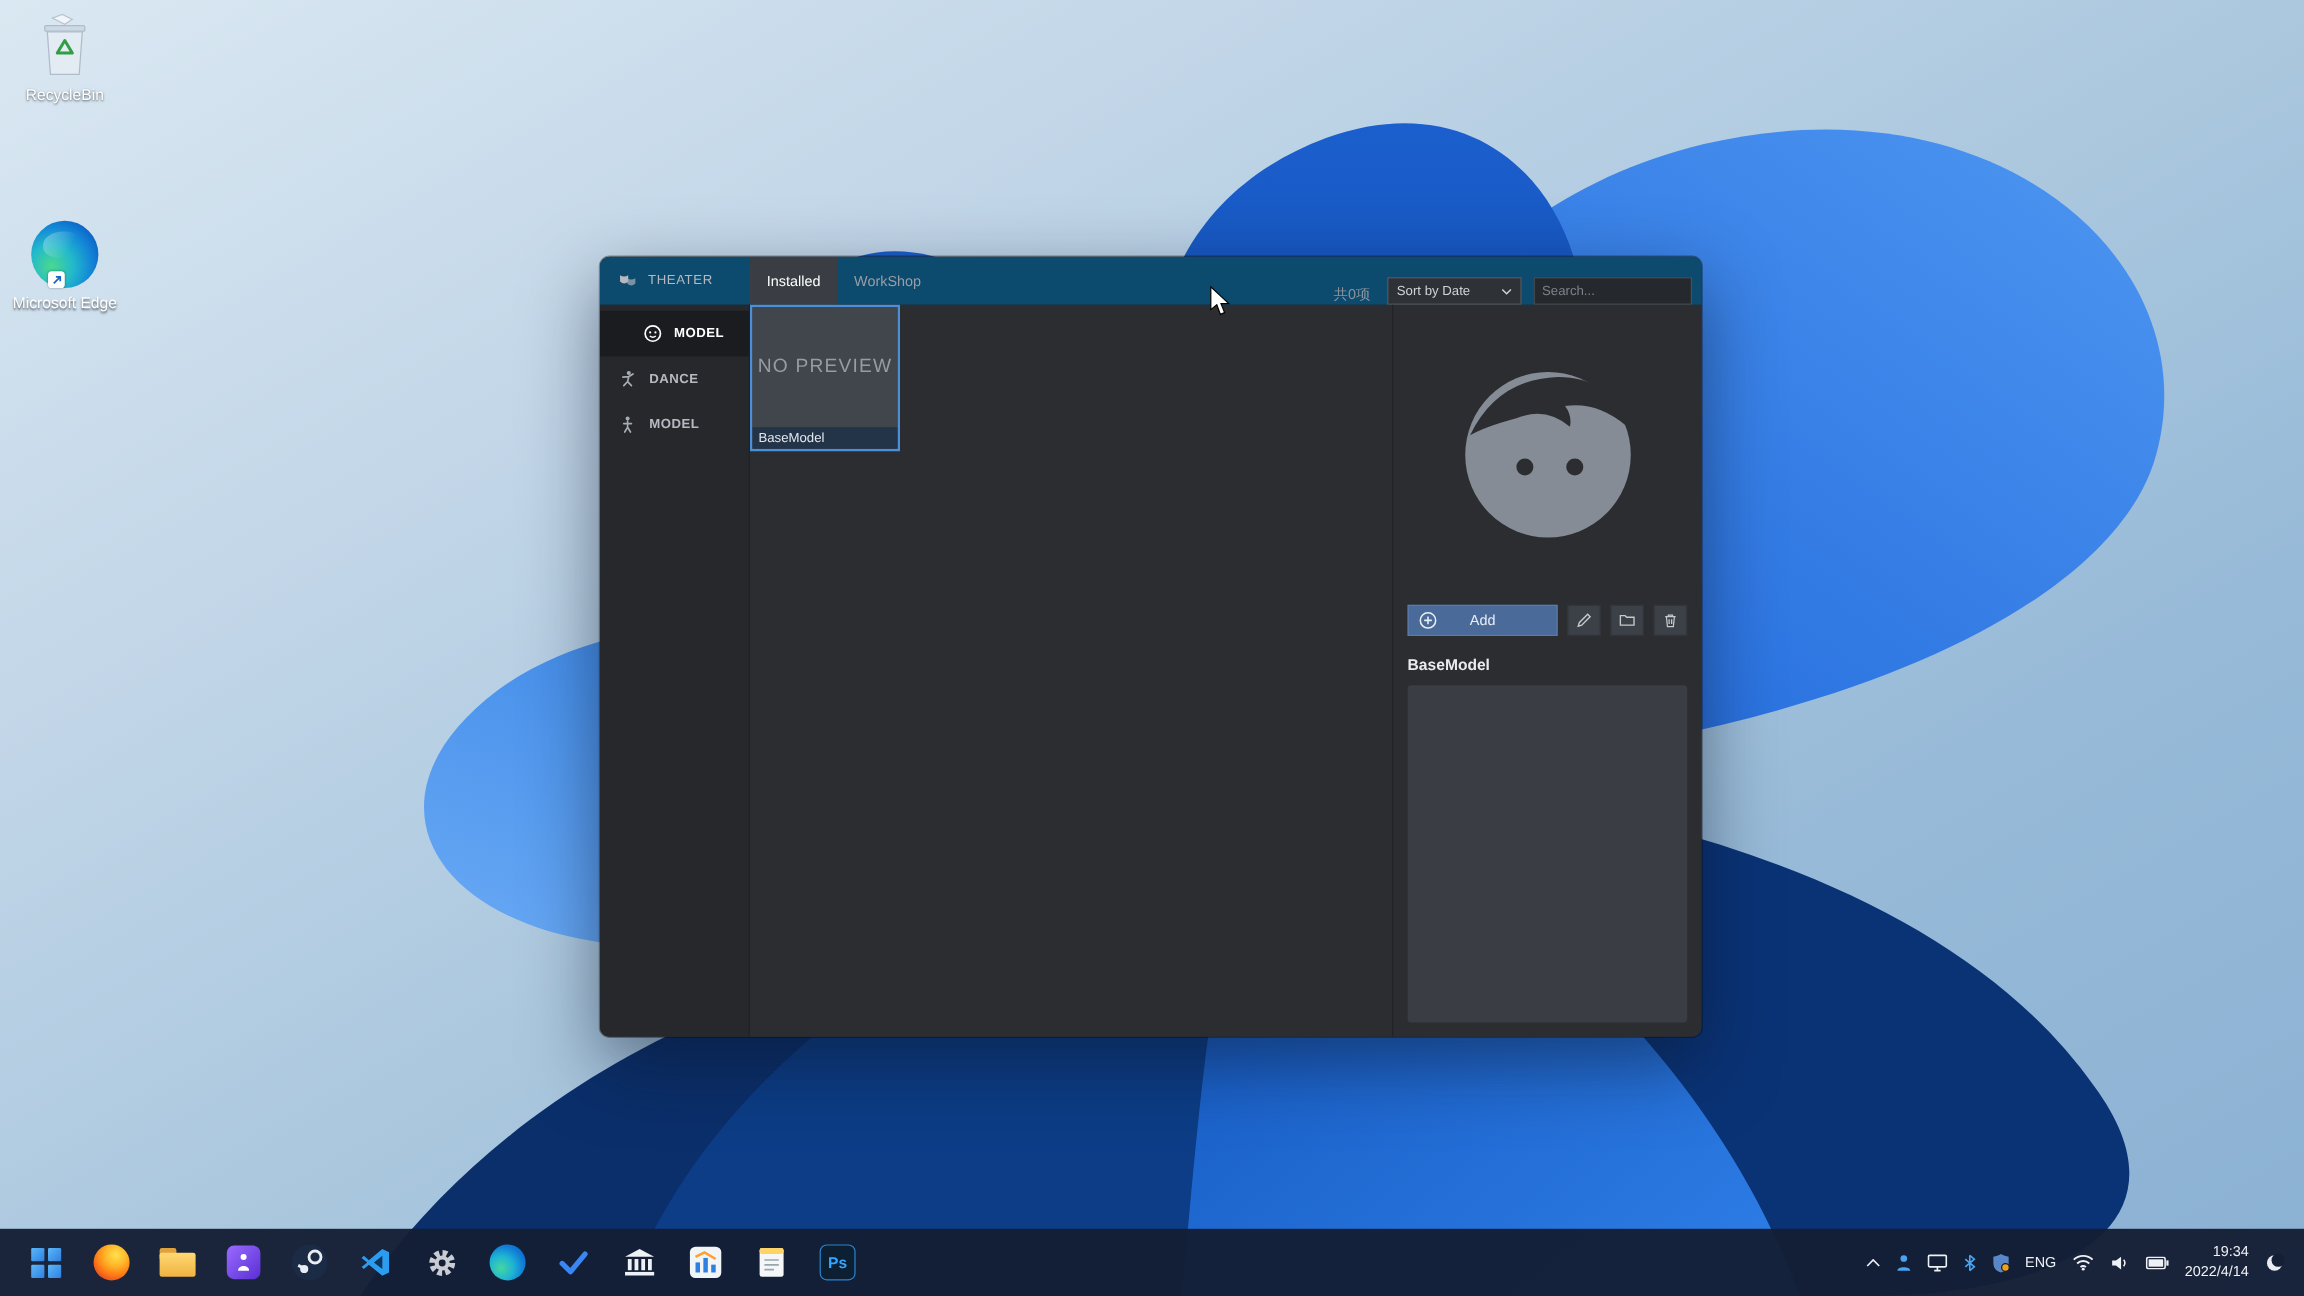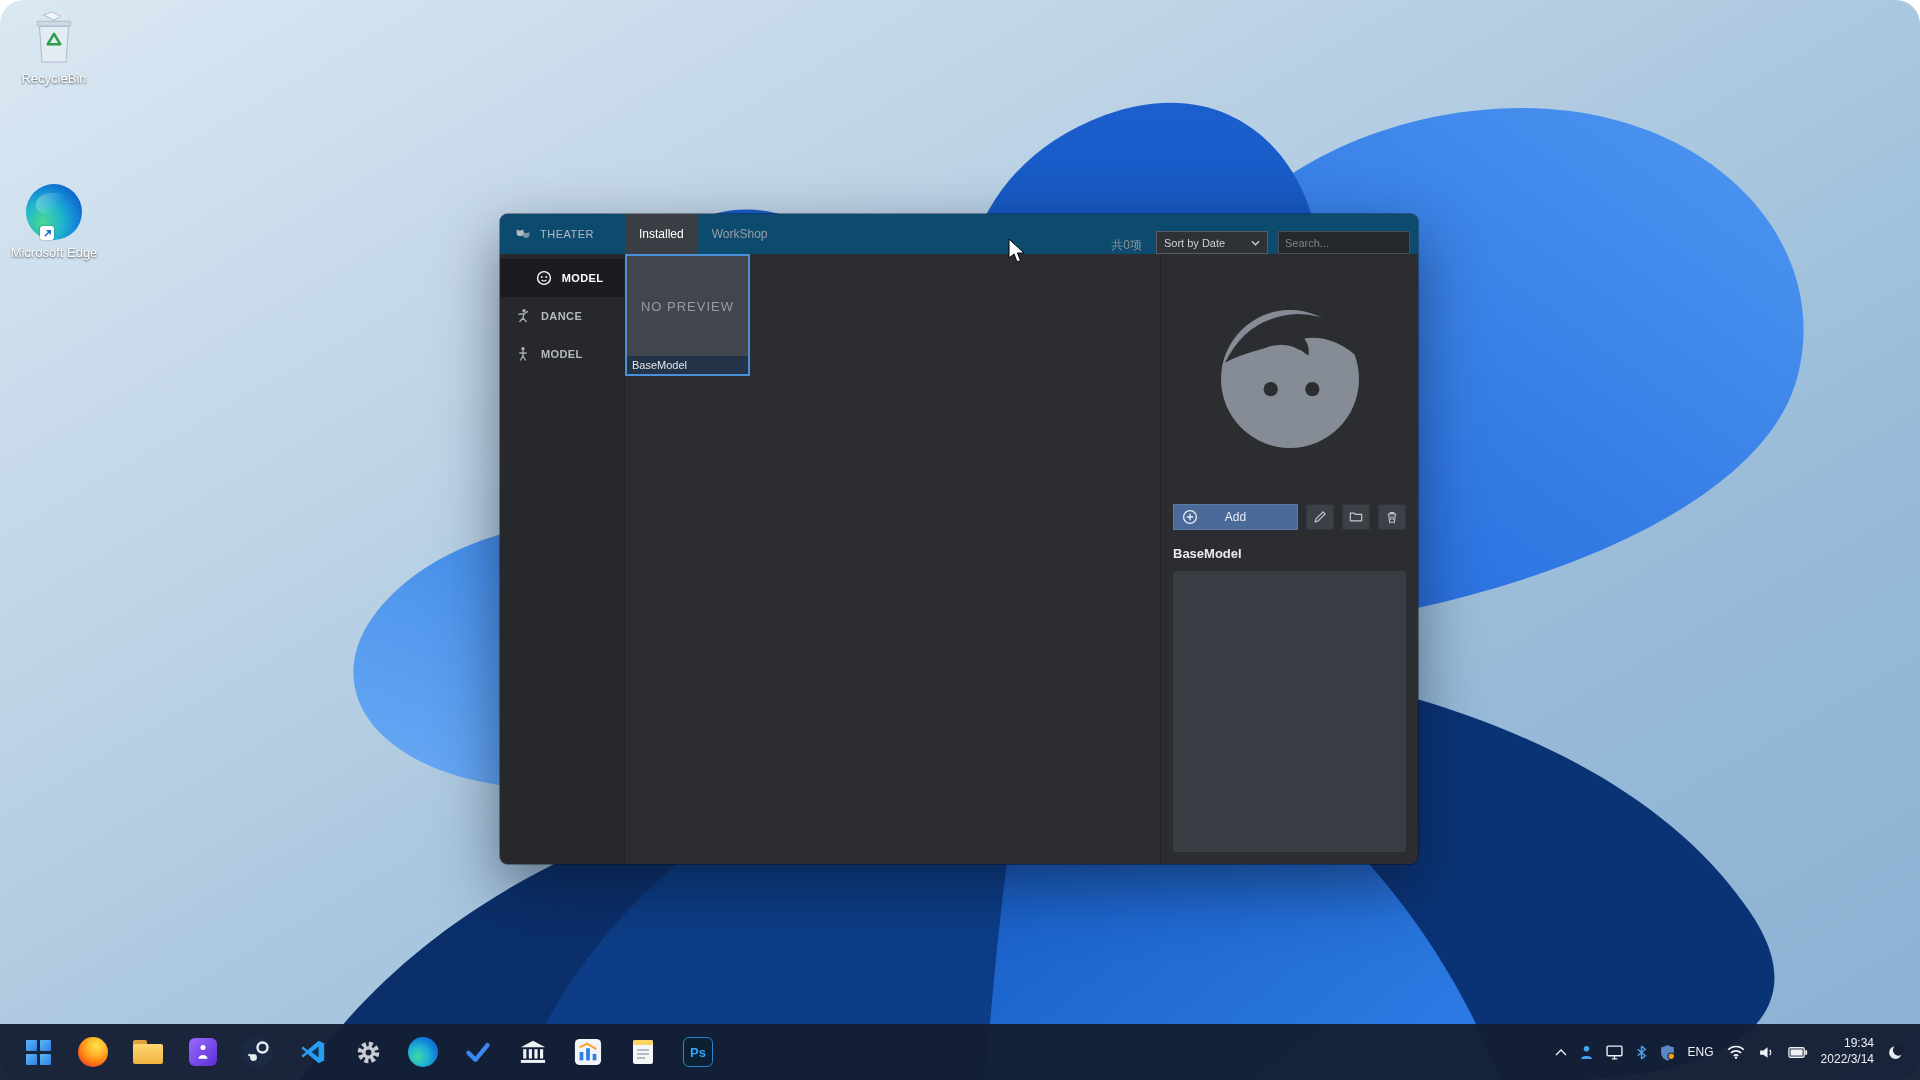--- a/index.html
+++ b/index.html
@@ -1,18 +1,18 @@
 <!DOCTYPE html>
 <html><head>
 <meta charset="utf-8">
 <style>
   * { box-sizing: border-box; margin: 0; padding: 0; }
   html,body { width:1920px; height:1080px; overflow:hidden; font-family:"Liberation Sans", sans-serif; }
   .screen { position:absolute; inset:0;
-    background: linear-gradient(150deg,#dae8f2 0%,#c2d6e8 28%,#aac7de 52%,#97bad8 72%,#8bb1d3 100%); border-radius: 24px; }
+    background: linear-gradient(150deg,#dae8f2 0%,#c2d6e8 28%,#aac7de 52%,#97bad8 72%,#8bb1d3 100%); }
   .bloom { position:absolute; inset:0; }
 
   
   .desktop-icon { position:absolute; width:92px; display:flex; flex-direction:column; align-items:center; gap:4px; cursor:default; }
   .di-label { color:#fff; font-size:13px; text-align:center; text-shadow:0 1px 2px rgba(0,0,0,.65); line-height:1.15; }
   .shortcut-badge { position:absolute; left:16px; bottom:2px; width:14px; height:14px; background:#fff; border-radius:3px; display:flex; align-items:center; justify-content:center; box-shadow:0 0 2px rgba(0,0,0,.4); }
   .edge-orb { width:56px; height:56px; border-radius:50%;
     background: radial-gradient(circle at 30% 68%, #49d98f 0%, #22b8cc 34%, #1284d7 62%, #0b55bd 88%, #0a3f9a 100%); position:relative; }
   .edge-orb::after { content:""; position:absolute; left:10px; top:9px; width:34px; height:22px; border-radius:50% 50% 40% 40%;
     background: linear-gradient(120deg, rgba(255,255,255,.35), rgba(255,255,255,0) 65%); }
@@ -43,21 +43,21 @@
   .winbody { flex:1; display:flex; min-height:0; }
   .sidebar { width:125px; background:#26282c; border-right:1px solid #1f2125; display:flex; flex-direction:column; padding-top:5px; flex:0 0 auto; }
   .side-item { height:38px; display:flex; align-items:center; gap:10px; padding-left:15px; color:#b6bac0; font-size:11px; font-weight:bold; letter-spacing:.4px; cursor:pointer; }
   .side-item.selected { background:#1a1c20; color:#ffffff;justify-content:center; }
   .side-footer { margin-top:auto; padding-bottom:8px; }
   .side-item.small { font-weight:normal; font-size:11px; }
 
   .main-area { flex:1; background:#2b2d31; position:relative; min-width:0; }
   .model-card { position:absolute; left:0px; top:0px; width:125px; height:122px; border:2px solid #4a90d9; display:flex; flex-direction:column; cursor:pointer; background:#3f434a; }
   .card-preview { flex:1; display:flex; align-items:center; justify-content:center; background:#41454c; }
-  .card-preview span { color:#969ca4; font-size:13px; letter-spacing:1px; }
+  .card-preview span { color:#969ca4; font-size:16px; letter-spacing:1px; }
   .card-label { height:18px; background:#233348; color:#e3e7ec; font-size:11px; display:flex; align-items:center; padding-left:5px; }
 
   .detail-panel { width:258px; flex:0 0 auto; background:#2b2d31; border-left:1px solid #202227; display:flex; flex-direction:column; padding:0 12px; }
   .avatar-wrap { height:250px; display:flex; align-items:center; justify-content:center; flex:0 0 auto; }
   .add-row { height:26px; display:flex; gap:8px; flex:0 0 auto; }
   .add-btn { flex:1; height:26px; background:#4a6b9a; border:1px solid #5a7aa8; color:#e9edf3; font-size:12px;
     display:flex; align-items:center; justify-content:center; gap:8px; position:relative; cursor:pointer; font-family:"Liberation Sans", sans-serif; }
   .add-btn .plus-ico { position:absolute; left:8px; top:4px; }
   .sq-btn { width:28px; height:26px; background:#3c4047; border:1px solid #31343a; color:#c6cad0; display:flex; align-items:center; justify-content:center; cursor:pointer; }
   .detail-name { margin-top:16px; color:#e9ebee; font-size:13px; font-weight:bold; }
@@ -400,21 +400,21 @@
       </button>
       <button class="tray-btn">
         <svg width="20" height="11" viewBox="0 0 18 10">
           <rect x="0.7" y="0.7" width="14" height="8.6" rx="1.5" fill="none" stroke="#eef1f5" stroke-width="1.2"></rect>
           <rect x="2.2" y="2.2" width="11" height="5.6" fill="#eef1f5"></rect>
           <rect x="15.6" y="3" width="1.7" height="4" fill="#eef1f5"></rect>
         </svg>
       </button>
       <div class="clock">
         <div>19:34</div>
-        <div>2022/3/14</div>
+        <div>2022/4/14</div>
       </div>
       <button class="tray-btn">
         <svg width="17" height="17" viewBox="0 0 16 16">
           <circle cx="8" cy="8" r="6" fill="#e8ecf2"></circle>
           <circle cx="10.8" cy="5.8" r="5.2" fill="#141e34"></circle>
         </svg>
       </button>
     </div>
   </div>
 

